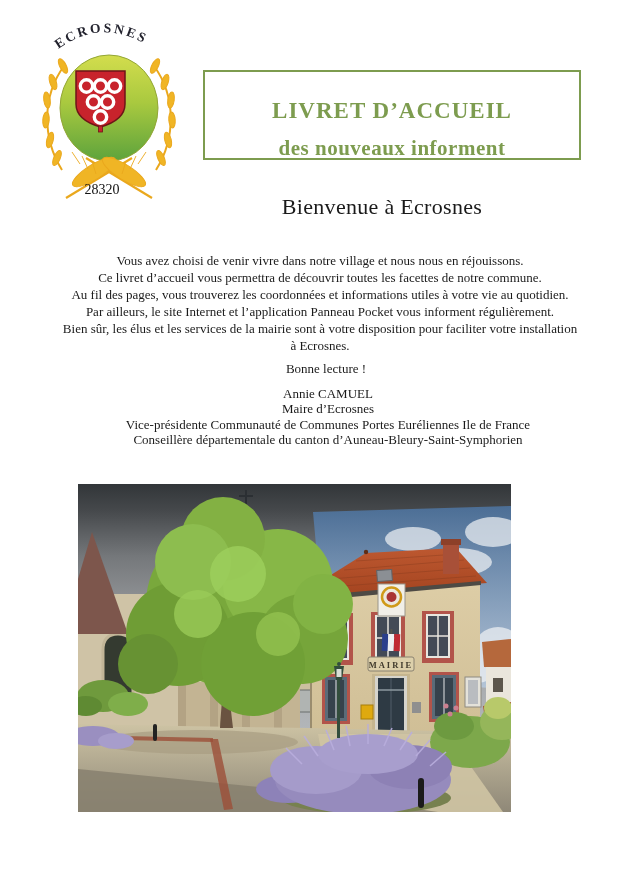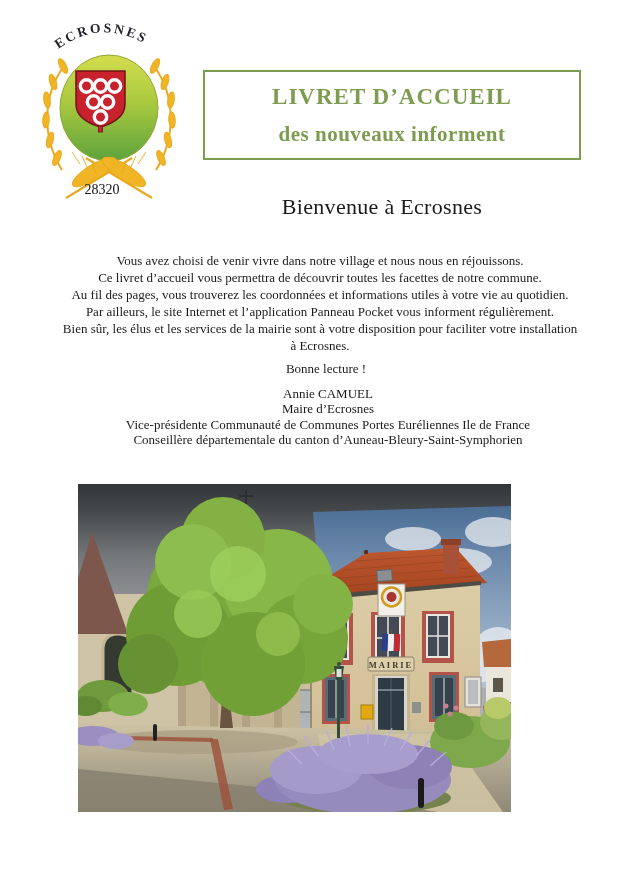--- a/index.html
+++ b/index.html
@@ -7,21 +7,21 @@
     position:relative;width:624px;height:879px;background:#ffffff;
     font-family:"Liberation Serif","DejaVu Serif",serif;color:#1a1a1a;
     margin:0 auto;overflow:hidden;
   }
   .abs{position:absolute;}
   
   .logo{left:36px;top:20px;width:152px;height:188px;}
   
   .title-box{
     left:203px;top:70px;width:378px;height:90px;box-sizing:border-box;
-    border:2px solid #7d9c4f;text-align:center;padding-top:13px;
+    border:2px solid #7d9c4f;text-align:center;padding-top:27px;
   }
   .title-line1{font-size:23px;font-weight:bold;color:#7d9c4f;letter-spacing:1px;line-height:24px;}
   .title-line2{font-size:21px;font-weight:bold;color:#7d9c4f;letter-spacing:0.5px;line-height:22px;margin-top:14px;}
   
   .heading{left:70px;top:194px;width:624px;text-align:center;font-size:22px;letter-spacing:0.3px;}
   .intro{left:8px;top:252px;width:624px;text-align:center;font-size:13px;line-height:17px;}
   .closing{left:14px;top:360px;width:624px;text-align:center;font-size:13px;line-height:17px;}
   .signature{left:16px;top:386px;width:624px;text-align:center;font-size:13px;line-height:15.3px;}
   
   .photo{left:78px;top:484px;width:501px;height:328px;overflow:hidden;}

